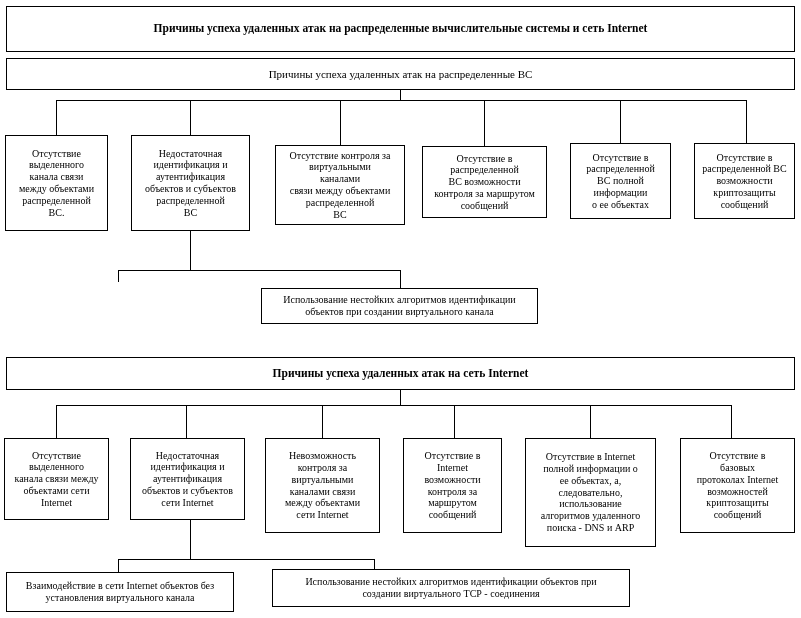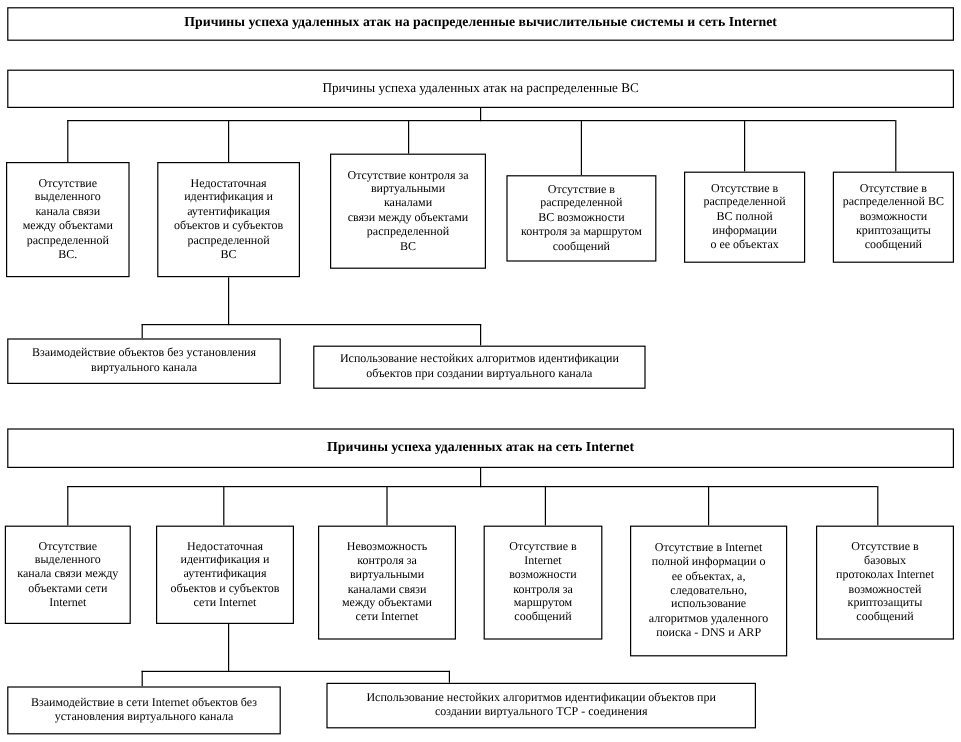--- a/index.html
+++ b/index.html
@@ -59,21 +59,21 @@
     z-index: 1;
   }
   .hline { height: 1px; }
   .vline { width: 1px; }
 </style>
 </head>
 <body>
 
 <div id="canvas">
 
-  <div class="box title-box" style="left:6px; top:6px; width:789px; height:28px;">
+  <div class="box title-box" style="left:6px; top:6px; width:789px; height:46px;">
     <span>Причины успеха удаленных атак на распределенные вычислительные системы и сеть Internet</span>
   </div>
 
   <div class="box header-box" style="left:6px; top:58px; width:789px; height:32px;justify-content:center;">
     <span>Причины успеха удаленных атак на распределенные ВС</span>
   </div>
 
   <div class="line vline" style="left:400px; top:90px; width:1px; height:11px;"></div>
   <div class="line hline" style="left:56px; top:100px; width:690px; height:1px;"></div>
 
@@ -93,21 +93,21 @@
 ВС.</span>
   </div>
   <div class="box leaf-box" style="left:131px; top:135px; width:119px; height:96px;">
     <span>Недостаточная
 идентификация и
 аутентификация
 объектов и субъектов
 распределенной
 ВС</span>
   </div>
-  <div class="box leaf-box" style="left:275px; top:128px; width:130px; height:96px;">
+  <div class="box leaf-box" style="left:275px; top:145px; width:130px; height:80px;">
     <span>Отсутствие контроля за
 виртуальными
 каналами
 связи между объектами
 распределенной
 ВС</span>
   </div>
   <div class="box leaf-box" style="left:422px; top:146px; width:125px; height:72px;">
     <span>Отсутствие в
 распределенной
@@ -128,24 +128,20 @@
 возможности
 криптозащиты
 сообщений</span>
   </div>
 
   <div class="line vline" style="left:190px; top:231px; width:1px; height:40px;"></div>
   <div class="line hline" style="left:118px; top:270px; width:283px; height:1px;"></div>
   <div class="line vline" style="left:118px; top:270px; width:1px; height:12px;"></div>
   <div class="line vline" style="left:400px; top:270px; width:1px; height:18px;"></div>
 
-  <div class="box wide-box" style="left:6px; top:282px; width:228px; height:38px;">
-    <span>Взаимодействие объектов без установления
-виртуального канала</span>
-  </div>
   <div class="box header-box bold" style="left:6px; top:357px; width:789px; height:33px;">
     <span>Причины успеха удаленных атак на сеть Internet</span>
   </div>
 
   <div class="box wide-box" style="left:261px; top:288px; width:277px; height:36px;">
     <span>Использование нестойких алгоритмов идентификации
 объектов при создании виртуального канала</span>
   </div>
 
   <div class="line vline" style="left:400px; top:390px; width:1px; height:16px;"></div>

